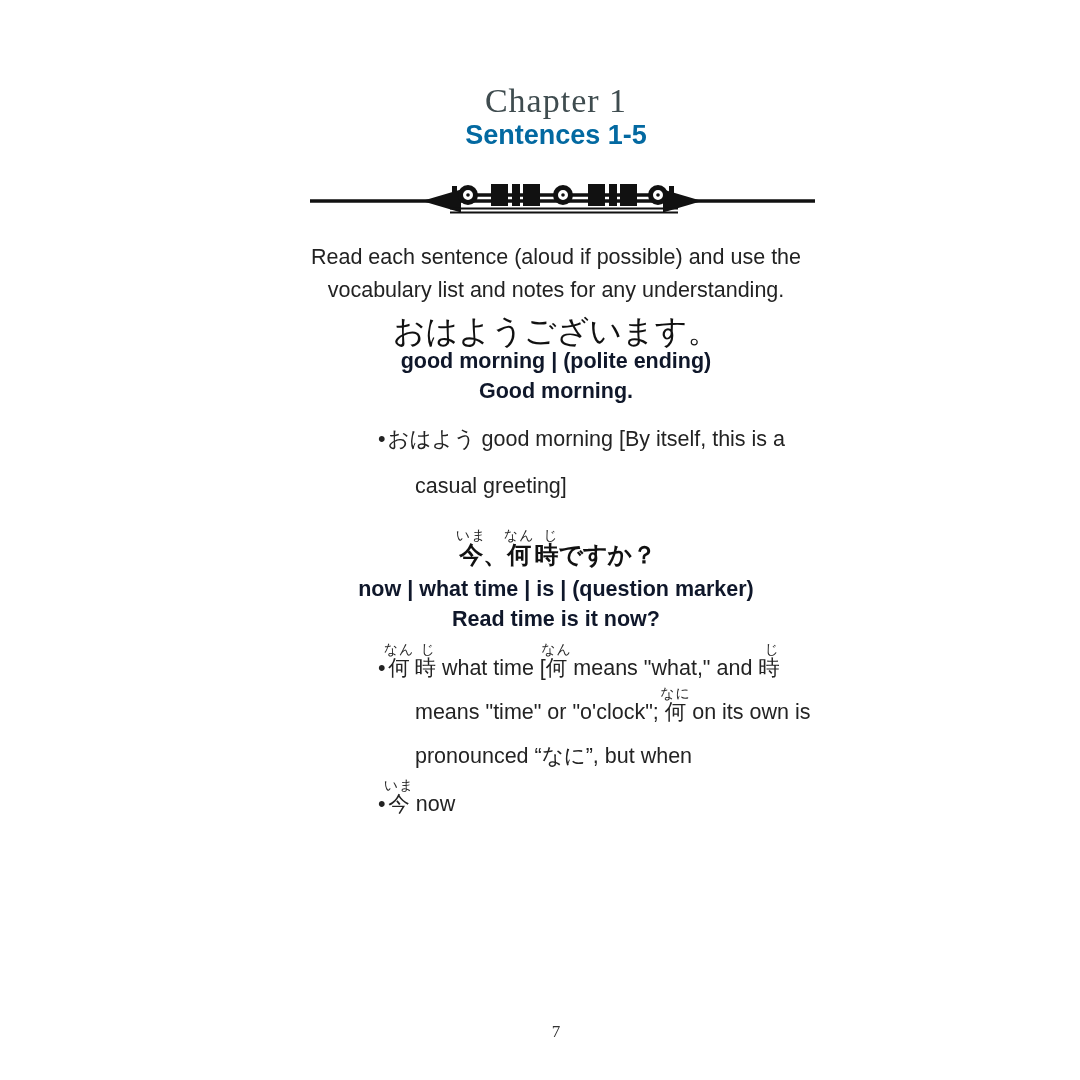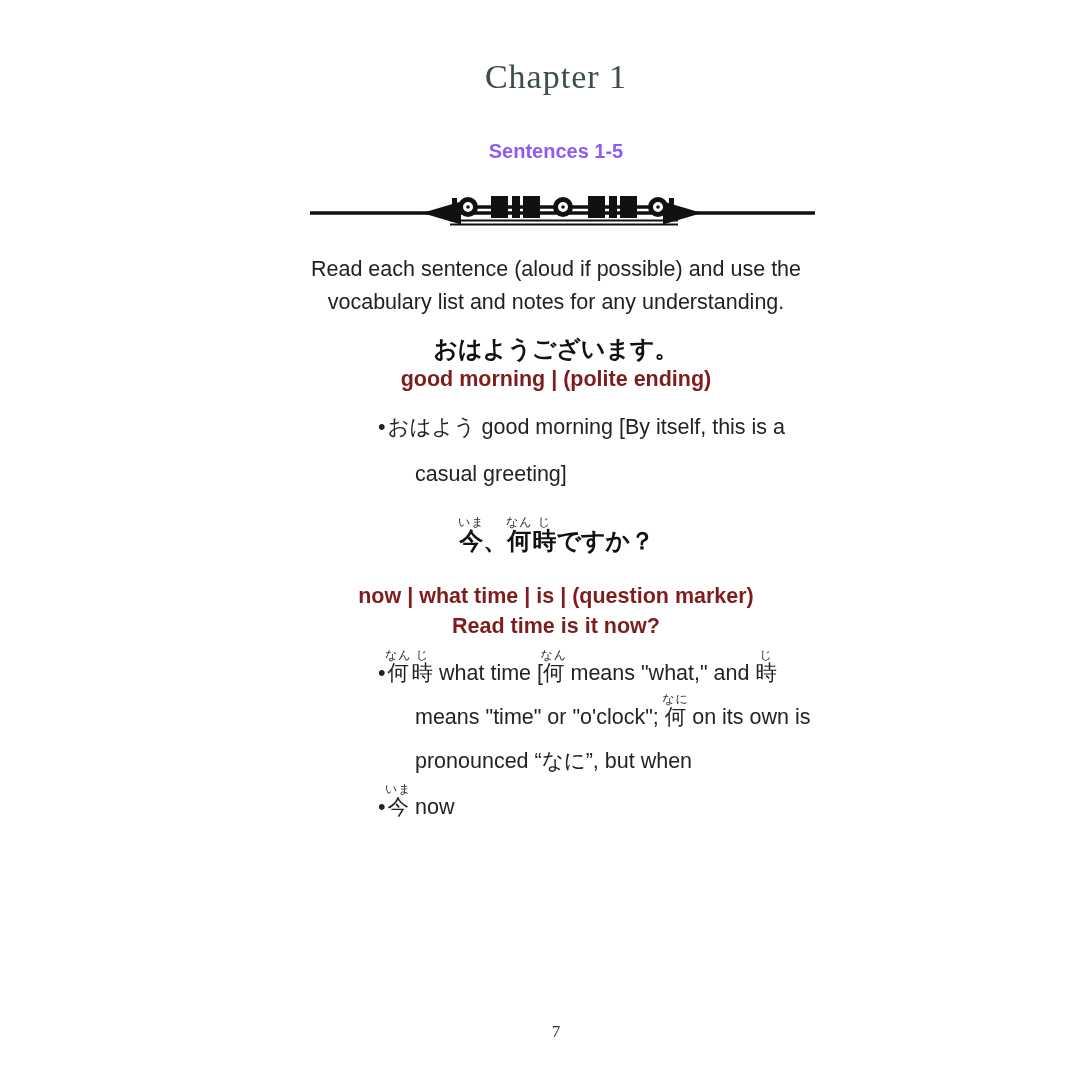--- a/index.html
+++ b/index.html
@@ -1,41 +1,41 @@
 <!DOCTYPE html>
 <html><head>
 <meta charset="utf-8">
 <style>
   * { margin: 0; padding: 0; box-sizing: border-box; }
   html, body { width: 1080px; height: 1080px; background: #ffffff; overflow: hidden; }
   body { font-family: "Liberation Sans", "DejaVu Sans", sans-serif; color: #1f1f1f; position: relative; }
 
-  .content { width: 560px; margin-left: 276px; padding-top: 58px; text-align: center; }
+  .content { width: 560px; margin-left: 276px; padding-top: 82px; text-align: center; }
 
   .chapter-title {
     font-family: "Liberation Serif", "DejaVu Serif", serif;
     font-size: 34px; font-weight: 400; color: #3f4c4f; letter-spacing: 1px;
   }
   .section-title {
-    margin-top: 44px; font-size: 20px; font-weight: 700; color: #8b5cf6;
+    font-size: 27px; font-weight: 700; color: #0369a1;
   }
 
   .divider-wrap { margin-top: 26px; height: 40px; position: relative; }
   .divider-wrap svg { position: absolute; left: 34px; top: 0; }
 
   .intro {
     margin-top: 24px; font-size: 21.5px; line-height: 33px; color: #222222; text-align: center;
   }
 
-  .jp-head { margin-top: 15px; font-size: 24px; font-weight: 700; line-height: 30px; color: #111111; }
+  .jp-head { margin-top: 9px; font-size: 32px; font-weight: 400; line-height: 30px; color: #111111; }
   .jp-head-ruby { margin-top: 18px; font-size: 24px; font-weight: 700; color: #111111; line-height: 1; padding-top: 2px; }
   .jp-head-ruby ruby, .jp-head-ruby span { line-height: 1; }
-  rt { font-size: 12px; font-weight: 500; letter-spacing: 1px; color: #2a2a2a; }
+  rt { font-size: 14px; font-weight: 500; letter-spacing: 1px; color: #2a2a2a; text-align: right; }
 
-  .gloss { font-size: 21.5px; font-weight: 700; line-height: 30px; color: #7f1d1d; }
+  .gloss { font-size: 21.5px; font-weight: 700; line-height: 30px; color: #0f172a; }
   .gloss-block { margin-top: 0; }
 
   ul.vocab { list-style: none; text-align: left; margin: 10px 0 0 102px; width: 452px; }
   ul.vocab li {
     font-size: 21.5px; line-height: 47px; color: #232323;
     padding-left: 37px; text-indent: -37px;
   }
   ul.vocab.ruby-list { margin-top: 8px; }
   ul.vocab.ruby-list li { line-height: 44px; }
   .bullet { display: inline; margin-right: 2px; }
@@ -81,29 +81,30 @@
       </g>
     </svg>
   </div>
 
   <p class="intro">Read each sentence (aloud if possible) and use the vocabulary list and notes for any understanding.</p>
 
   <section>
     <p class="jp-head">おはようございます。</p>
     <div class="gloss-block">
       <p class="gloss">good morning | (polite ending)</p>
+      <p class="gloss">Good morning.</p>
     </div>
     <ul class="vocab">
       <li><span class="bullet">•</span><span>おはよう good morning [By itself, this is a casual greeting]</span></li>
     </ul>
   </section>
 
   <section>
     <p class="jp-head-ruby"><ruby><span>今</span><rt>いま</rt></ruby><span>、</span><ruby><span>何</span><rt>なん</rt></ruby><ruby><span>時</span><rt>じ</rt></ruby><span>ですか？</span></p>
-    <div class="gloss-block" style="margin-top:28px;">
+    <div class="gloss-block" style="margin-top:7px;">
       <p class="gloss">now | what time | is | (question marker)</p>
       <p class="gloss">Read time is it now?</p>
     </div>
     <ul class="vocab ruby-list">
       <li><span class="bullet">•</span><ruby><span>何</span><rt>なん</rt></ruby><ruby><span>時</span><rt>じ</rt></ruby><span> what time [</span><ruby><span>何</span><rt>なん</rt></ruby><span> means "what," and </span><ruby><span>時</span><rt>じ</rt></ruby><span> means "time" or "o'clock"; </span><ruby><span>何</span><rt>なに</rt></ruby><span> on its own is pronounced “なに”, but when</span></li>
       <li><span class="bullet">•</span><ruby><span>今</span><rt>いま</rt></ruby><span> now</span></li>
     </ul>
   </section>
 
 </div>

